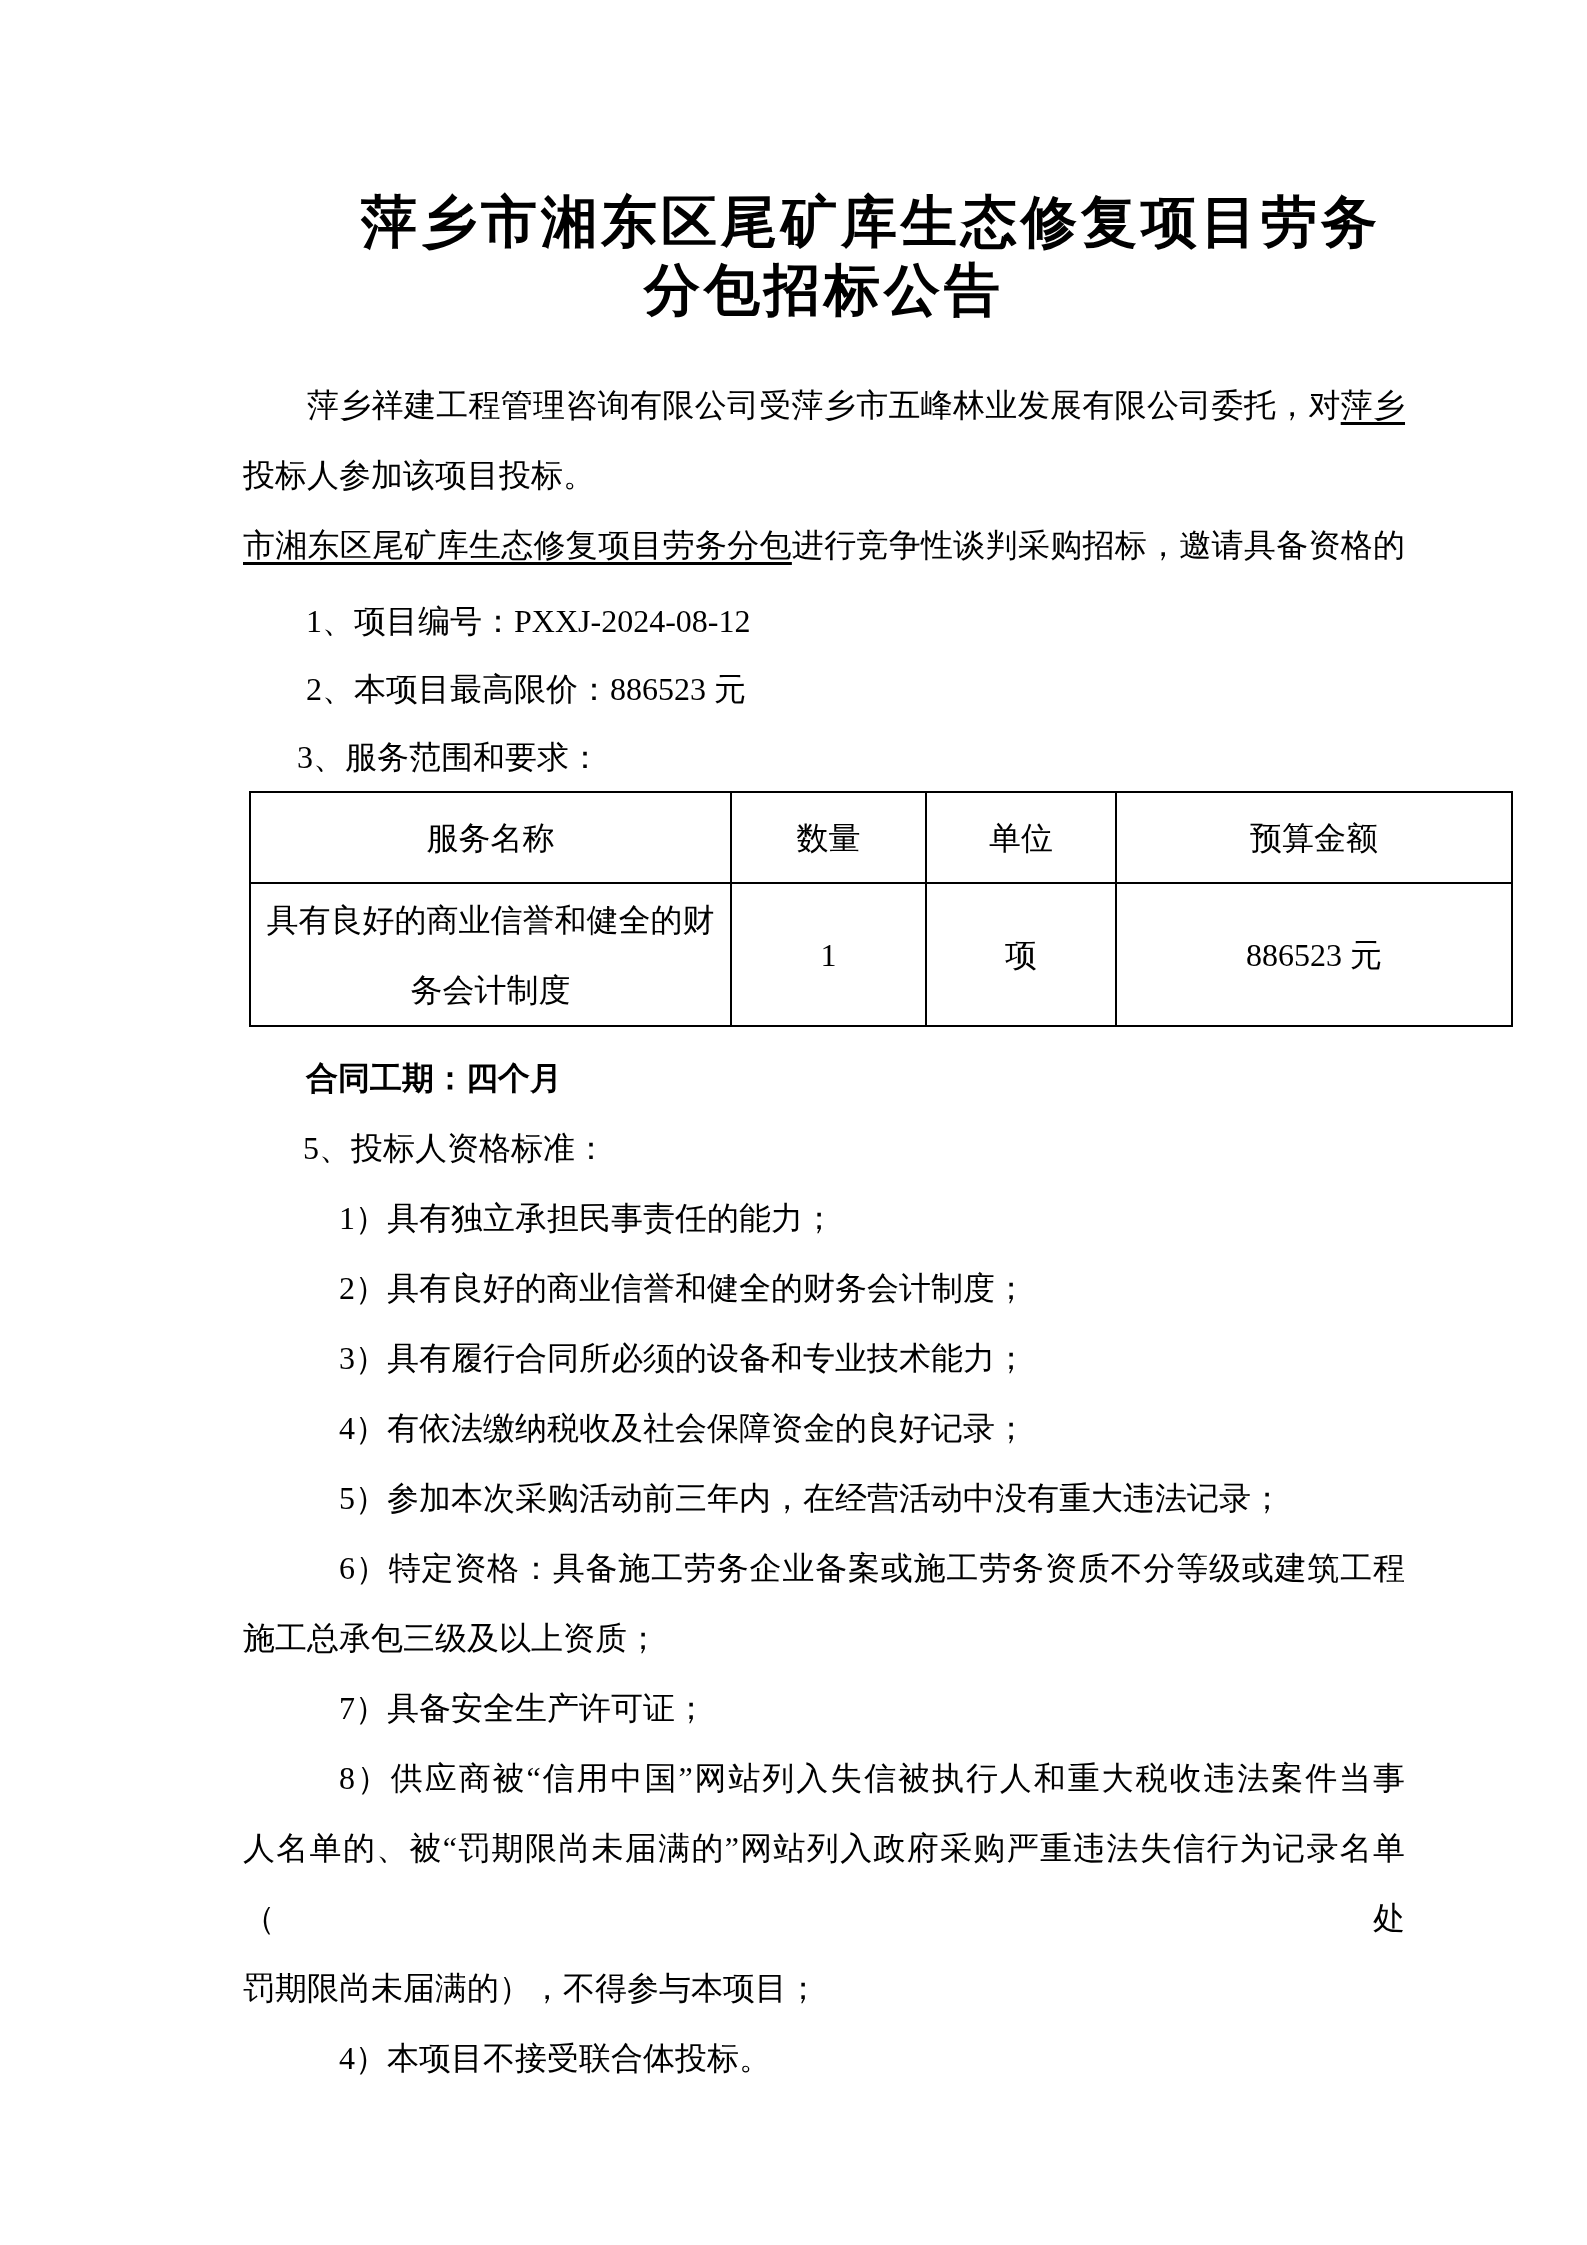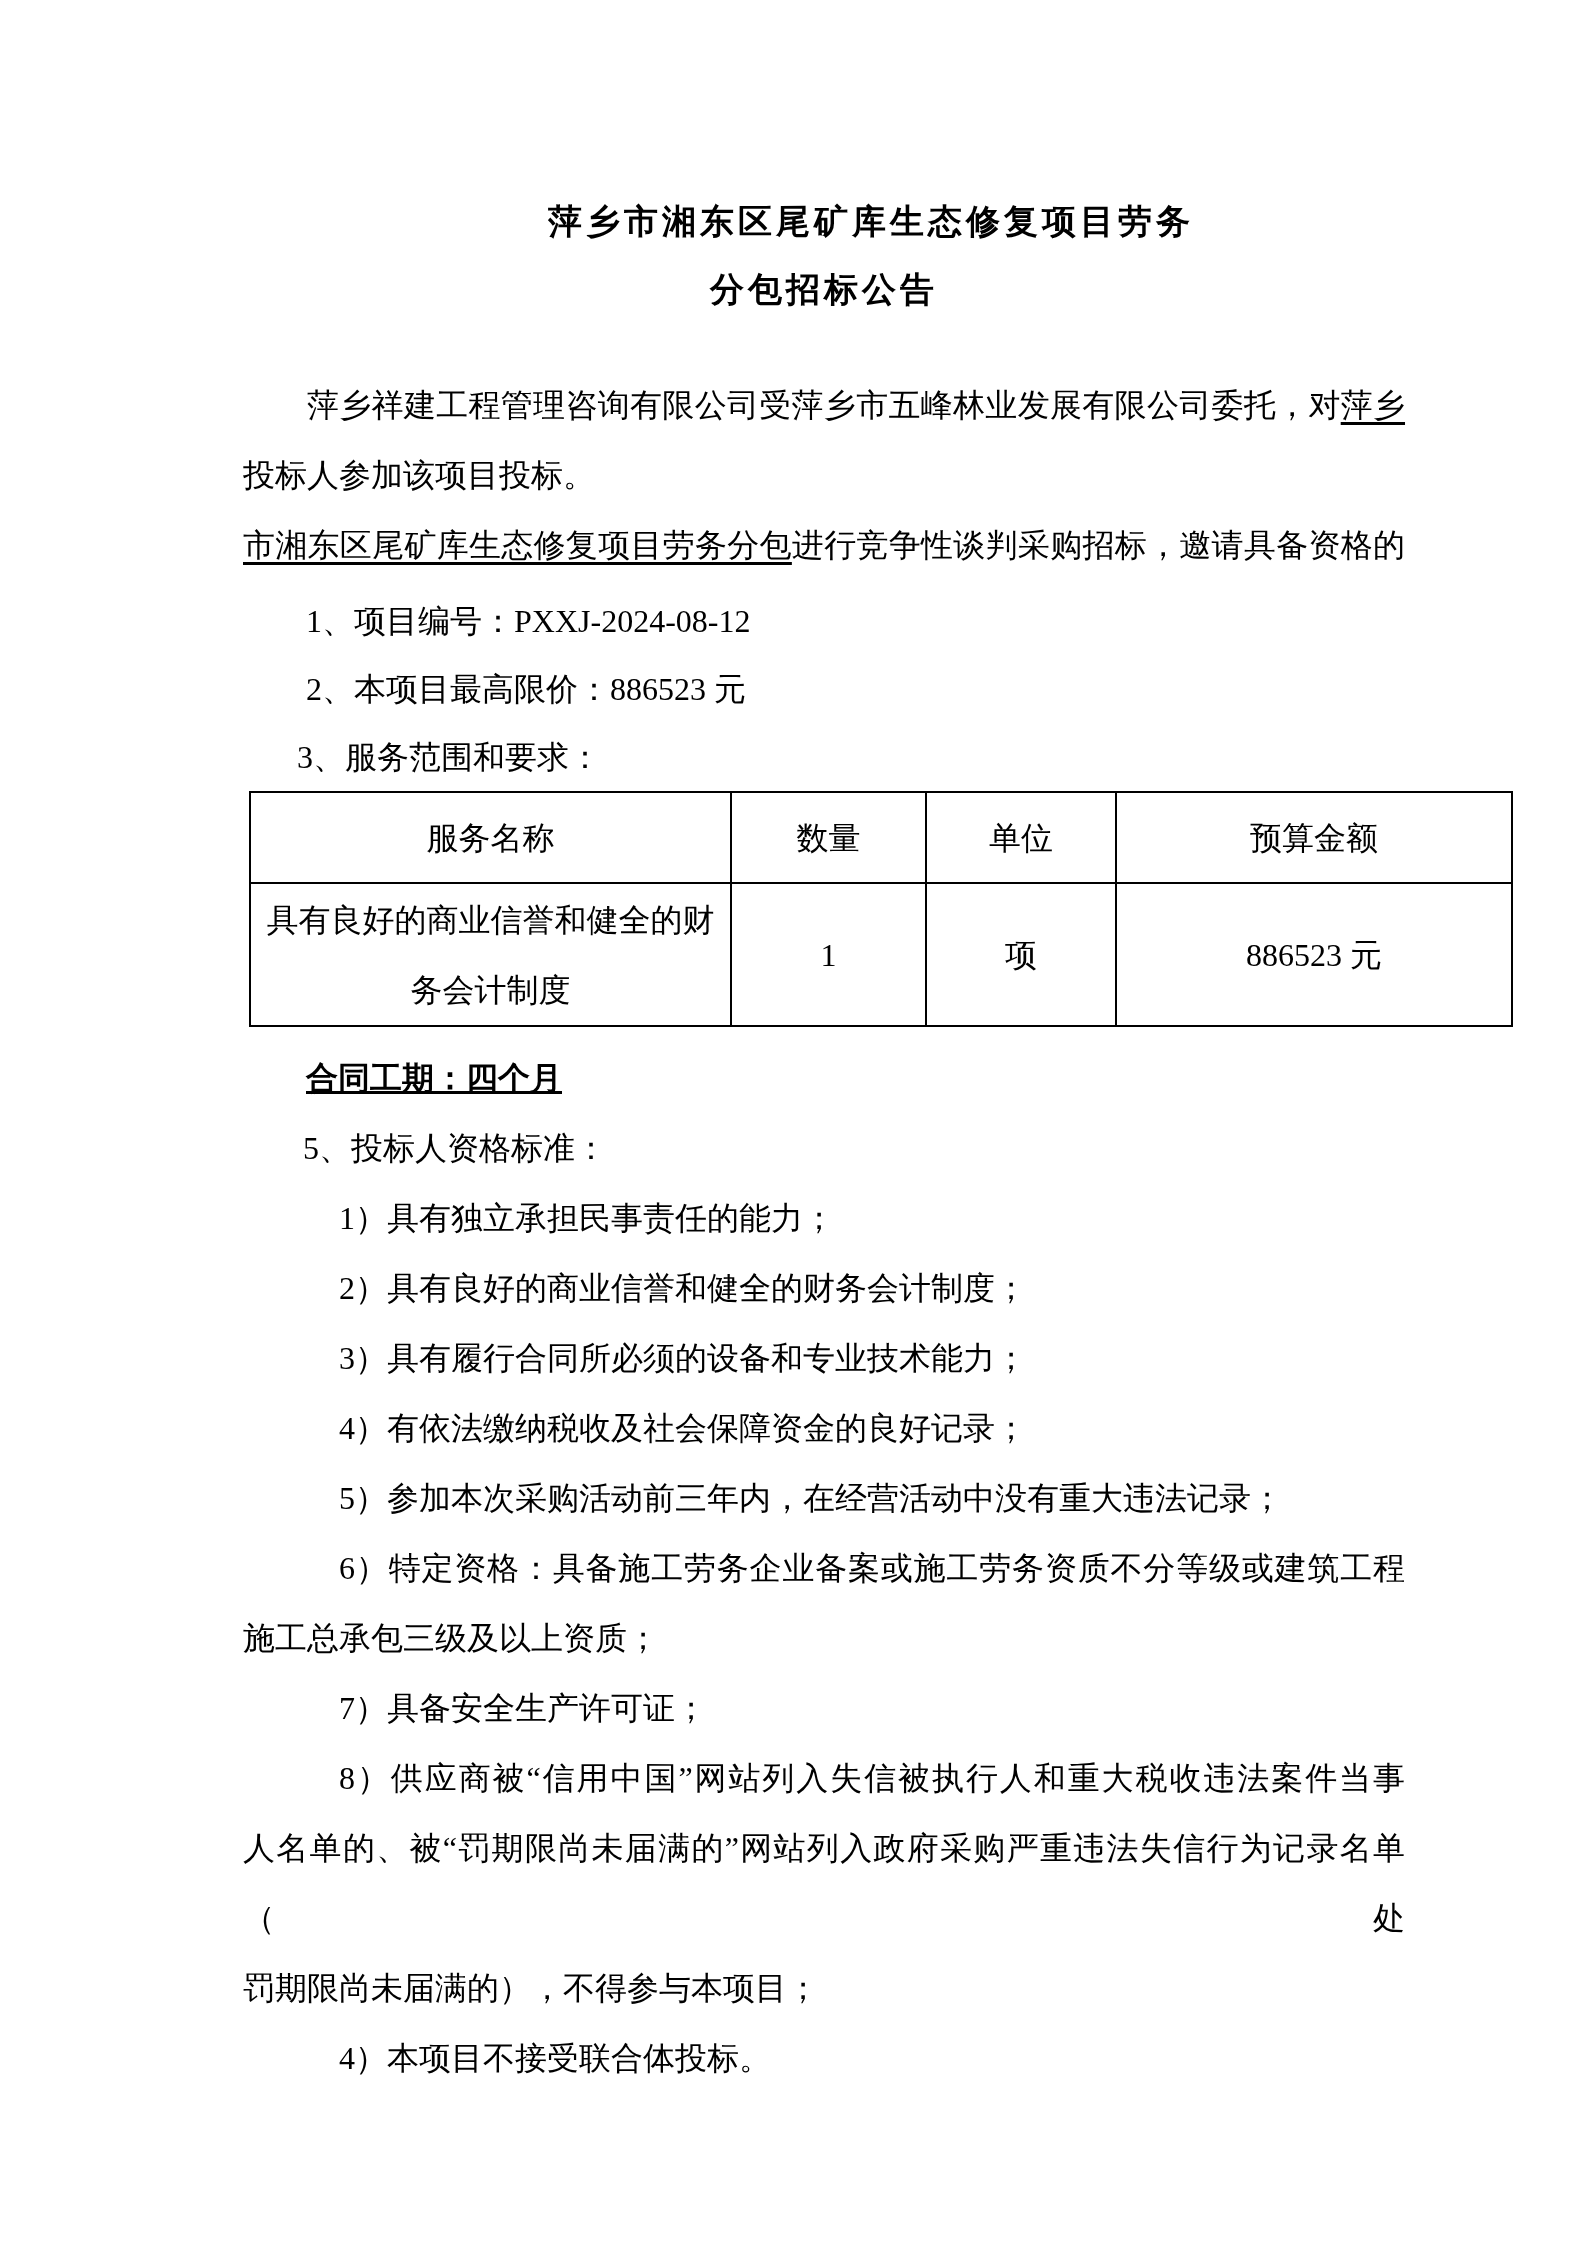--- a/index.html
+++ b/index.html
@@ -13,38 +13,38 @@
     font-family: "Liberation Serif", "DejaVu Serif", serif;
     font-size: 32px;
     line-height: 70px;
     overflow: hidden;
   }
   .content {
     padding: 188px 182px 0 243px;
   }
   .doc-title {
     margin: 0;
-    font-size: 34px;
+    font-size: 56px;
     line-height: 68px;
     font-weight: bold;
     text-align: center;
     letter-spacing: 4px;
   }
   .doc-title .t-l1 { text-indent: 94px; }
   .doc-title .t-l2 { }
   .intro { margin: 46px 0 0 0; }
   .line { text-align: left; }
   .just { text-align: justify; text-align-last: justify; }
   .indent2 { text-indent: 64px; }
   .items-123 { margin: 7px 0 0 0; line-height: 68px; }
   .ind-63 { text-indent: 63px; }
   .ind-60 { text-indent: 60px; }
   .ind-54 { text-indent: 54px; }
   .q-item .line:first-child { text-indent: 96px; }
-  .bold { font-weight: bold; text-decoration: underline; }
+  .bold { font-weight: bold; }
   u { text-underline-offset: 6px; }
   table.svc-table {
     border-collapse: collapse;
     table-layout: fixed;
     width: 1262px;
     margin: 0 0 16px 6px;
   }
   table.svc-table td {
     border: 2px solid #000000;
     text-align: center;

